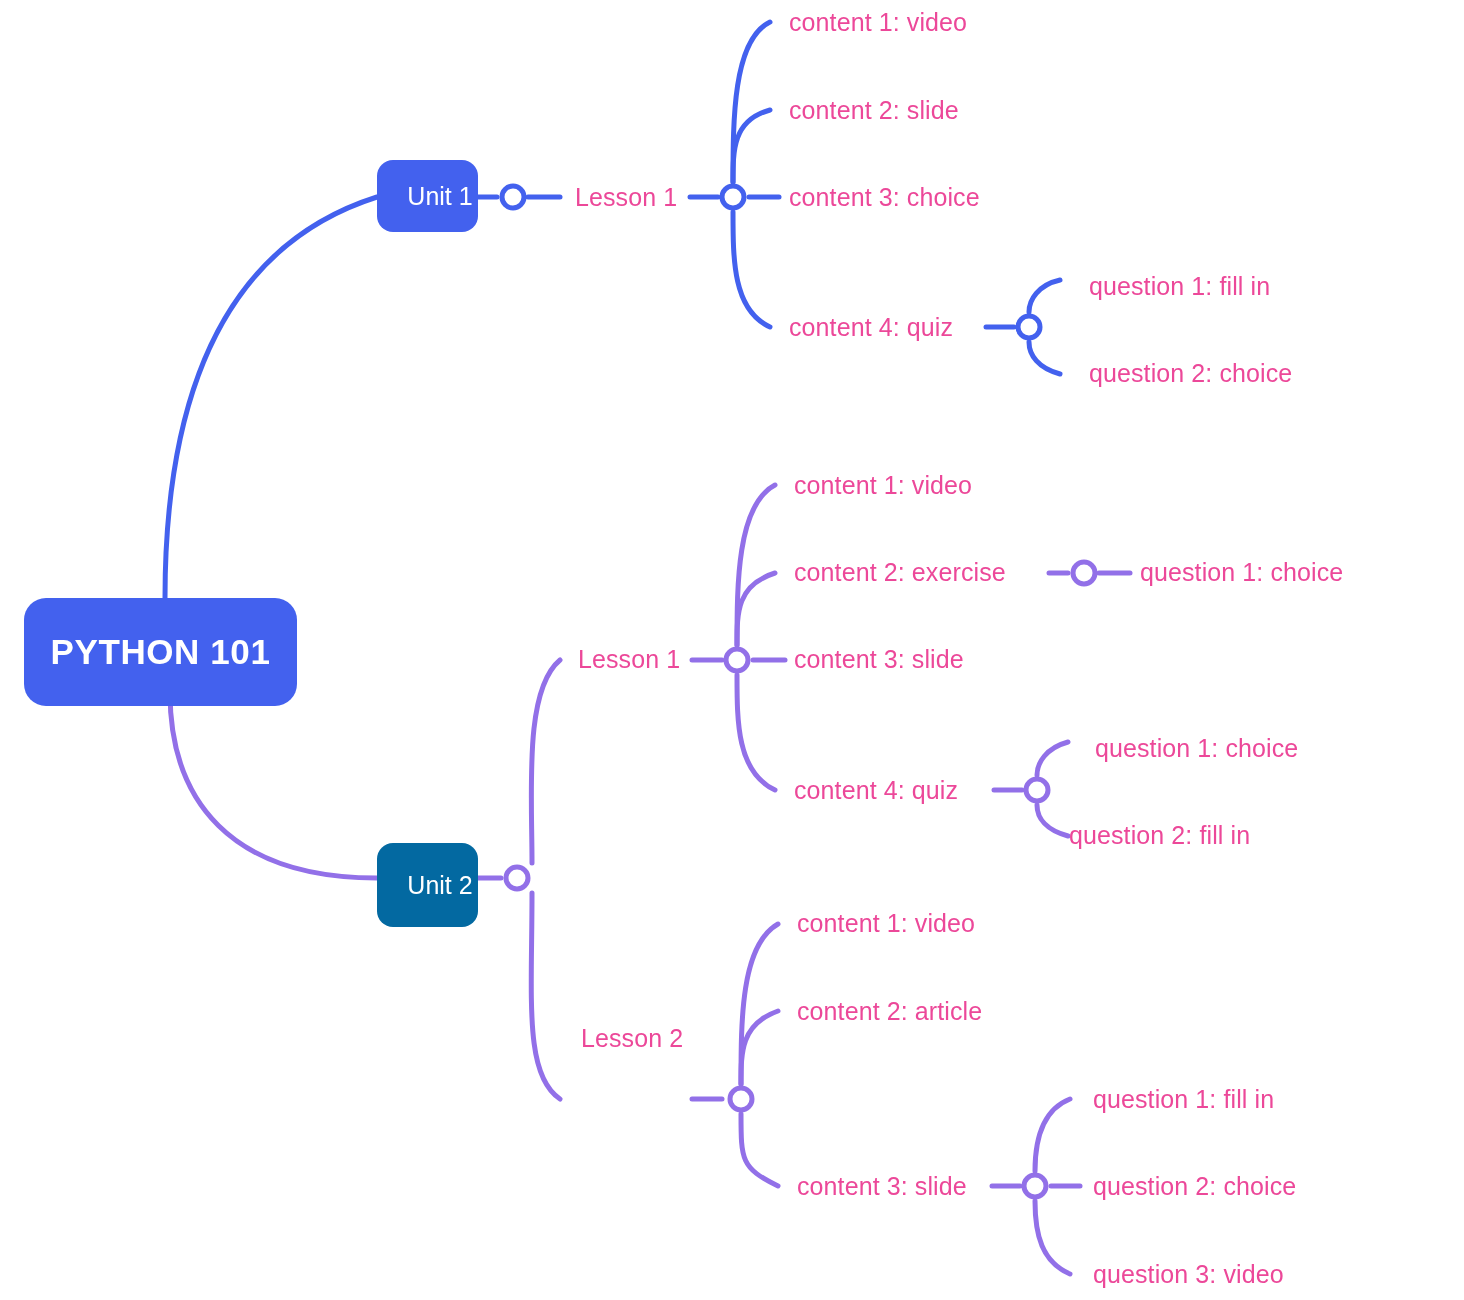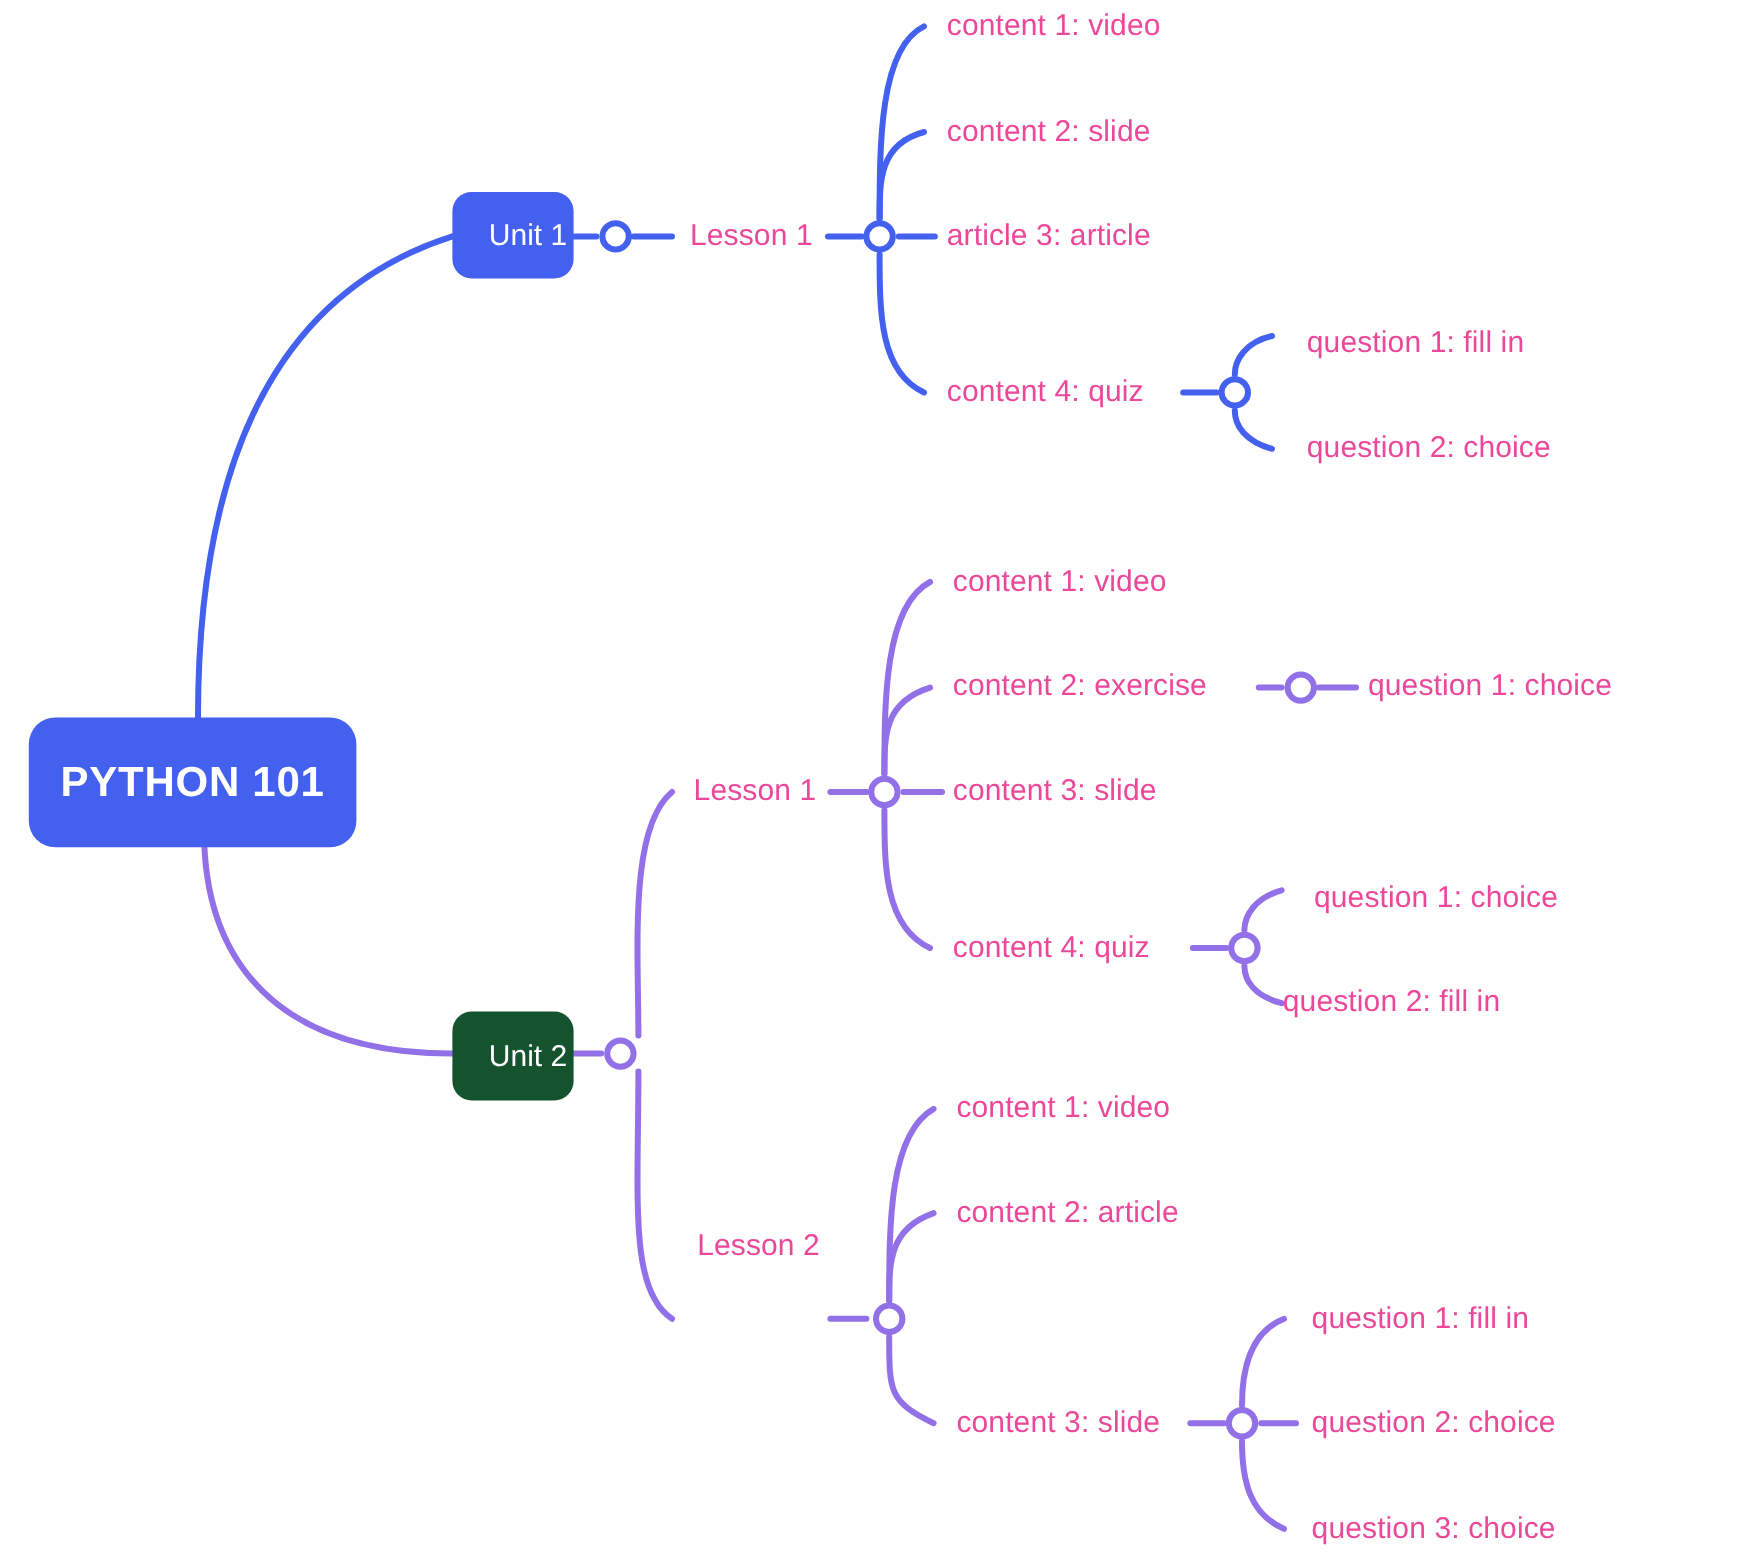--- a/index.html
+++ b/index.html
@@ -76,40 +76,40 @@
 </svg>
 
 <div class="node root" style="left:24px;top:598px;width:273px;height:108px;background:#4361ee;">
   <span>PYTHON 101</span>
 </div>
 
 <div class="node unit" style="left:377px;top:160px;width:101px;height:72px;background:#4361ee;">
   <span>Unit 1</span>
 </div>
 
-<div class="node unit" style="left:377px;top:843px;width:101px;height:74px;background:#14532d;">
+<div class="node unit" style="left:377px;top:843px;width:101px;height:84px;background:#0369a1;">
   <span>Unit 2</span>
 </div>
 
 <div class="lbl mid" style="left:575px;top:197px;">Lesson 1</div>
 <div class="lbl" style="left:789px;top:22px;">content 1: video</div>
 <div class="lbl" style="left:789px;top:110px;">content 2: slide</div>
-<div class="lbl" style="left:789px;top:197px;">article 3: article</div>
+<div class="lbl" style="left:789px;top:197px;">content 3: choice</div>
 <div class="lbl" style="left:789px;top:327px;">content 4: quiz</div>
 <div class="lbl" style="left:1089px;top:286px;">question 1: fill in</div>
 <div class="lbl" style="left:1089px;top:373px;">question 2: choice</div>
 
 <div class="lbl mid" style="left:578px;top:659px;">Lesson 1</div>
 <div class="lbl" style="left:794px;top:485px;">content 1: video</div>
 <div class="lbl" style="left:794px;top:572px;">content 2: exercise</div>
 <div class="lbl" style="left:1140px;top:572px;">question 1: choice</div>
 <div class="lbl" style="left:794px;top:659px;">content 3: slide</div>
 <div class="lbl" style="left:794px;top:790px;">content 4: quiz</div>
 <div class="lbl" style="left:1095px;top:748px;">question 1: choice</div>
 <div class="lbl" style="left:1069px;top:835px;">question 2: fill in</div>
 
 <div class="lbl mid" style="left:581px;top:1038px;">Lesson 2</div>
 <div class="lbl" style="left:797px;top:923px;">content 1: video</div>
 <div class="lbl" style="left:797px;top:1011px;">content 2: article</div>
 <div class="lbl" style="left:797px;top:1186px;">content 3: slide</div>
 <div class="lbl" style="left:1093px;top:1099px;">question 1: fill in</div>
 <div class="lbl" style="left:1093px;top:1186px;">question 2: choice</div>
-<div class="lbl" style="left:1093px;top:1274px;">question 3: choice</div>
+<div class="lbl" style="left:1093px;top:1274px;">question 3: video</div>
 
 </body></html>

